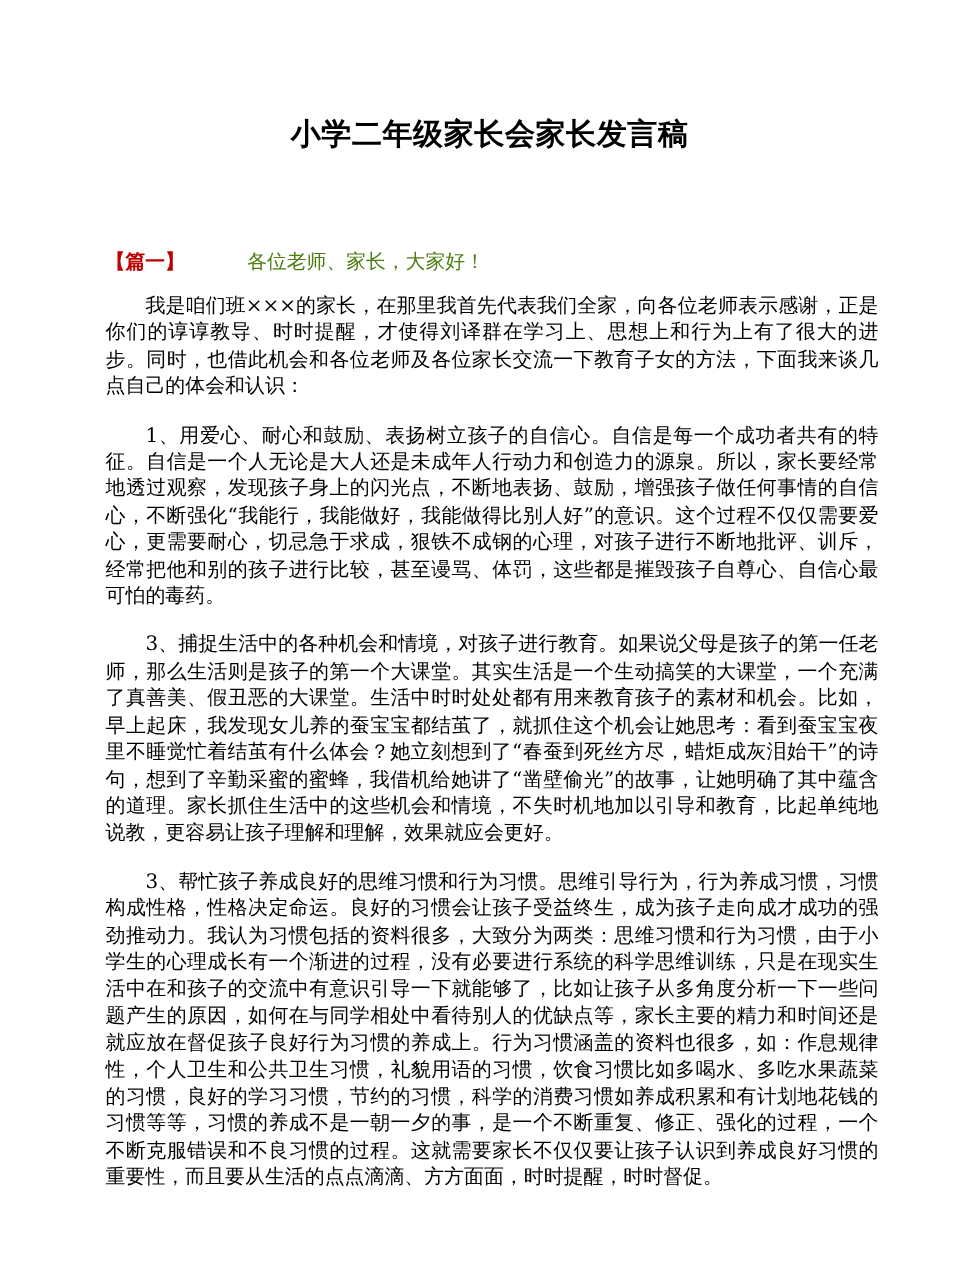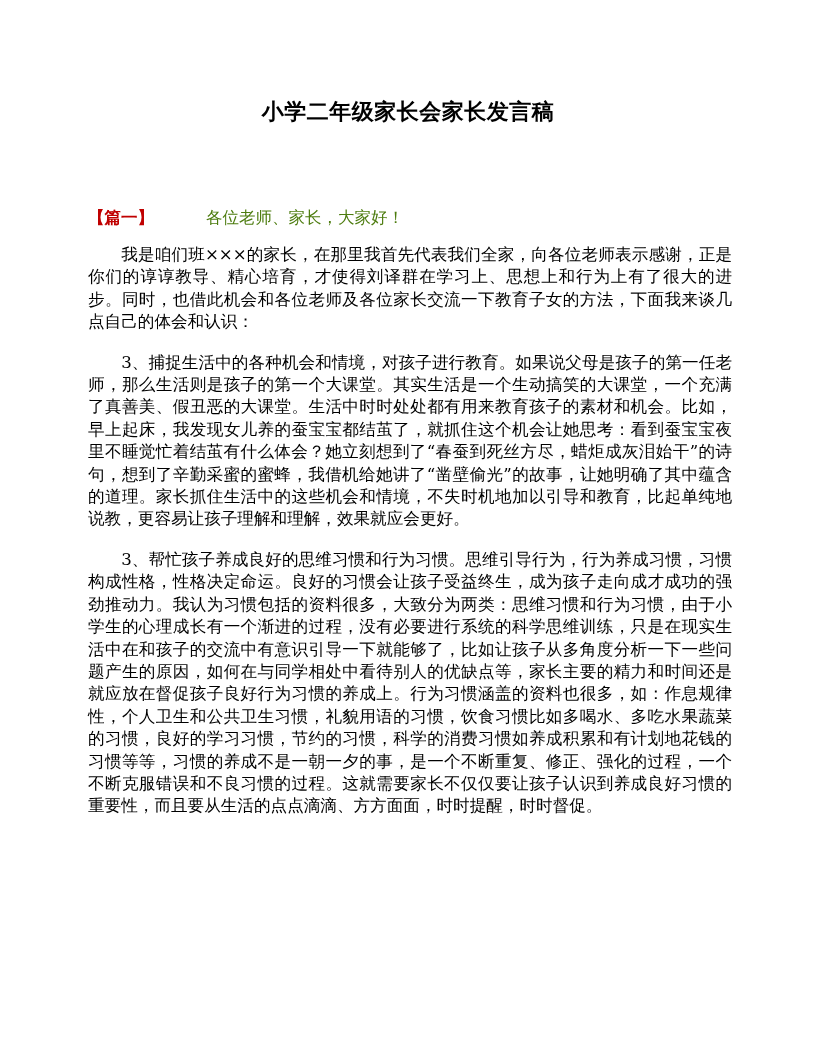--- a/index.html
+++ b/index.html
@@ -24,21 +24,21 @@
     background: #ffffff;
   }
 
   .doc-title {
     position: absolute;
     left: 0;
     top: 97px;
     width: 816px;
     text-align: center;
     font-family: "DejaVu Sans", "Liberation Sans", sans-serif;
-    font-size: 22px;
+    font-size: 25px;
     font-weight: bold;
     letter-spacing: 0.5px;
     line-height: 30px;
   }
 
   .content {
     position: absolute;
     left: 88px;
     top: 206px;
     width: 644px;
@@ -83,22 +83,23 @@
 <div class="page">
 
   <div class="doc-title">小学二年级家长会家长发言稿</div>
 
   <div class="content">
 
     <div class="lead-line">
       <span class="marker" style="color: rgb(192, 0, 0); font-family: Liberation Serif, serif;">【篇一】</span><span class="lead-gap"></span><span class="lead-text">各位老师、家长，大家好！</span>
     </div>
 
-    <p class="body-para">我是咱们班×××的家长，在那里我首先代表我们全家，向各位老师表示感谢，正是你们的谆谆教导、精心培育，才使得刘译群在学习上、思想上和行为上有了很大的进步。同时，也借此机会和各位老师及各位家长交流一下教育子女的方法，下面我来谈几点自己的体会和认识：</p>
+    <p class="body-para">我是咱们班×××的家长，在那里我首先代表我们全家，向各位老师表示感谢，正是你们的谆谆教导、时时提醒，才使得刘译群在学习上、思想上和行为上有了很大的进步。同时，也借此机会和各位老师及各位家长交流一下教育子女的方法，下面我来谈几点自己的体会和认识：</p>
 
+    <p class="body-para">1、用爱心、耐心和鼓励、表扬树立孩子的自信心。自信是每一个成功者共有的特征。自信是一个人无论是大人还是未成年人行动力和创造力的源泉。所以，家长要经常地透过观察，发现孩子身上的闪光点，不断地表扬、鼓励，增强孩子做任何事情的自信心，不断强化“我能行，我能做好，我能做得比别人好”的意识。这个过程不仅仅需要爱心，更需要耐心，切忌急于求成，狠铁不成钢的心理，对孩子进行不断地批评、训斥，经常把他和别的孩子进行比较，甚至谩骂、体罚，这些都是摧毁孩子自尊心、自信心最可怕的毒药。</p>
 
     <p class="body-para">3、捕捉生活中的各种机会和情境，对孩子进行教育。如果说父母是孩子的第一任老师，那么生活则是孩子的第一个大课堂。其实生活是一个生动搞笑的大课堂，一个充满了真善美、假丑恶的大课堂。生活中时时处处都有用来教育孩子的素材和机会。比如，早上起床，我发现女儿养的蚕宝宝都结茧了，就抓住这个机会让她思考：看到蚕宝宝夜里不睡觉忙着结茧有什么体会？她立刻想到了“春蚕到死丝方尽，蜡炬成灰泪始干”的诗句，想到了辛勤采蜜的蜜蜂，我借机给她讲了“凿壁偷光”的故事，让她明确了其中蕴含的道理。家长抓住生活中的这些机会和情境，不失时机地加以引导和教育，比起单纯地说教，更容易让孩子理解和理解，效果就应会更好。</p>
 
     <p class="body-para">3、帮忙孩子养成良好的思维习惯和行为习惯。思维引导行为，行为养成习惯，习惯构成性格，性格决定命运。良好的习惯会让孩子受益终生，成为孩子走向成才成功的强劲推动力。我认为习惯包括的资料很多，大致分为两类：思维习惯和行为习惯，由于小学生的心理成长有一个渐进的过程，没有必要进行系统的科学思维训练，只是在现实生活中在和孩子的交流中有意识引导一下就能够了，比如让孩子从多角度分析一下一些问题产生的原因，如何在与同学相处中看待别人的优缺点等，家长主要的精力和时间还是就应放在督促孩子良好行为习惯的养成上。行为习惯涵盖的资料也很多，如：作息规律性，个人卫生和公共卫生习惯，礼貌用语的习惯，饮食习惯比如多喝水、多吃水果蔬菜的习惯，良好的学习习惯，节约的习惯，科学的消费习惯如养成积累和有计划地花钱的习惯等等，习惯的养成不是一朝一夕的事，是一个不断重复、修正、强化的过程，一个不断克服错误和不良习惯的过程。这就需要家长不仅仅要让孩子认识到养成良好习惯的重要性，而且要从生活的点点滴滴、方方面面，时时提醒，时时督促。</p>
 
   </div>
 
 </div>
 
 </body></html>

